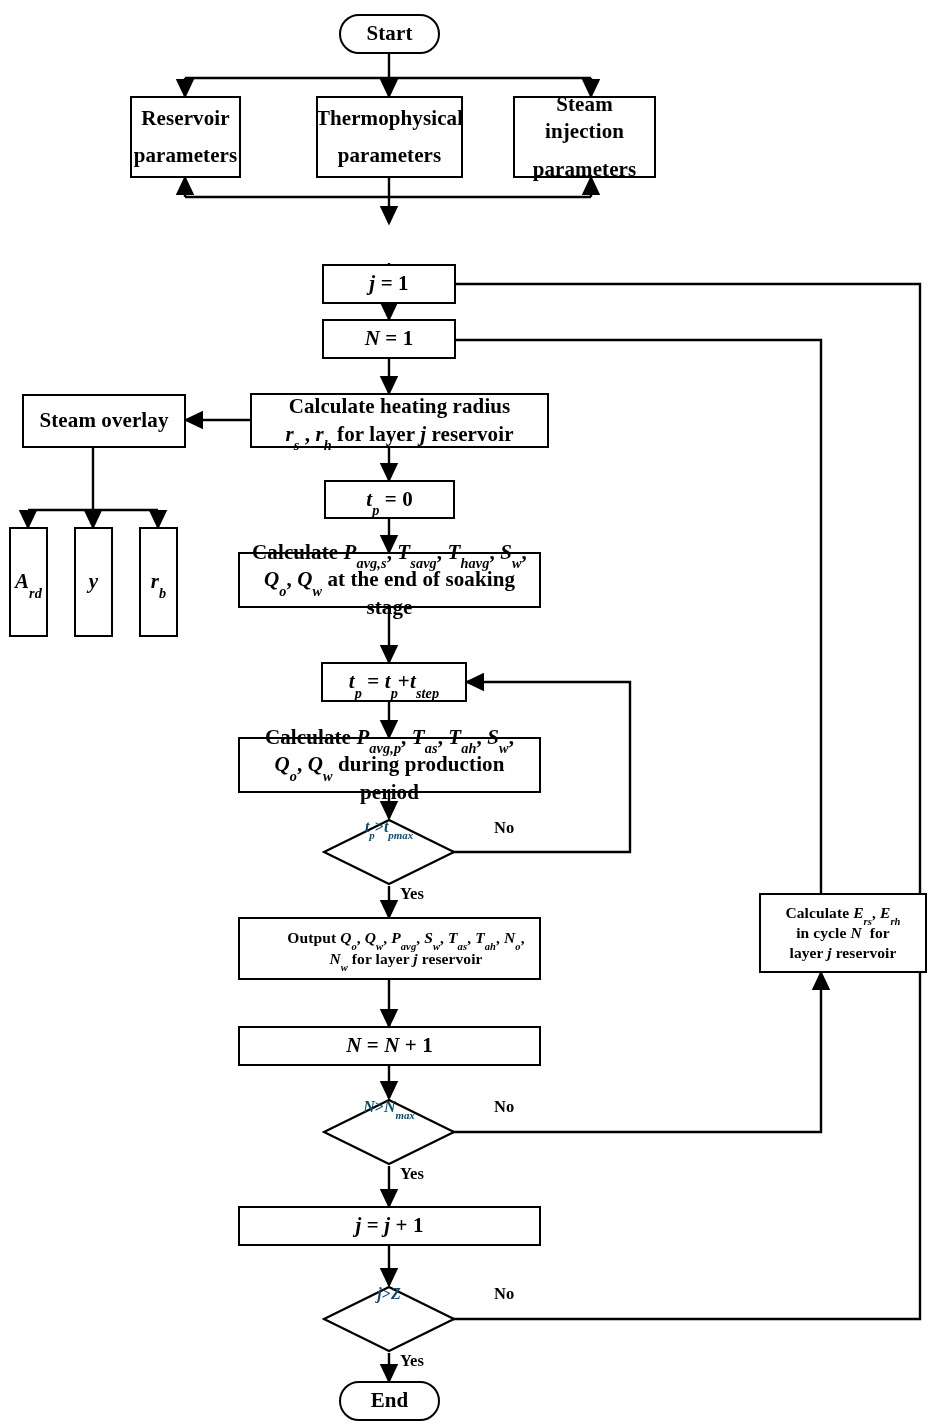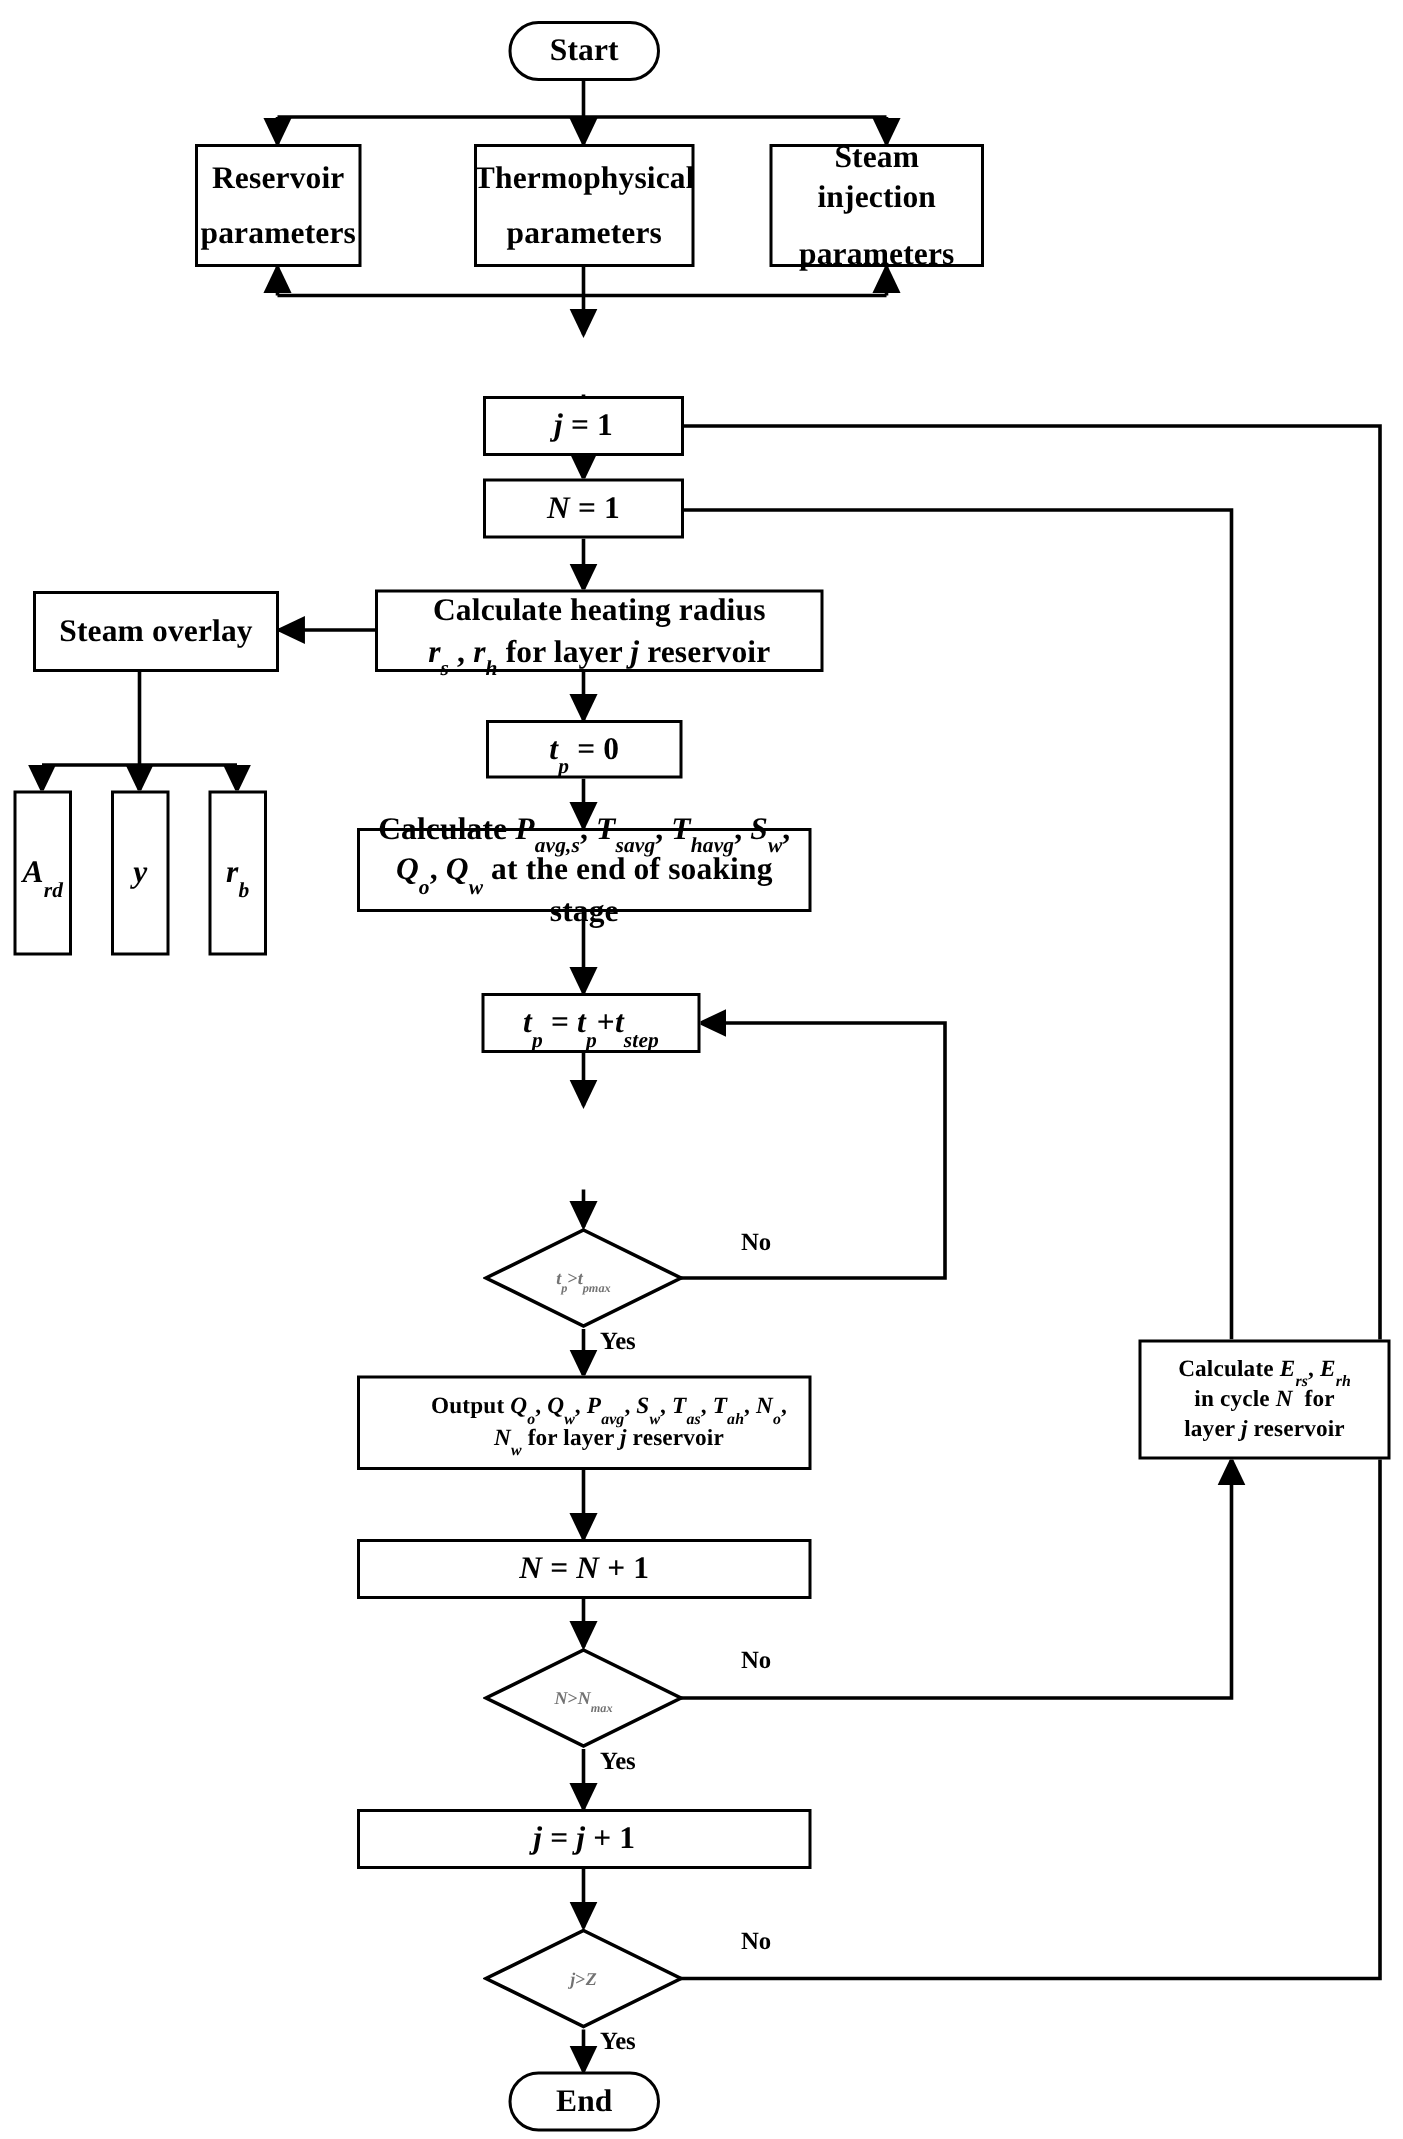--- a/index.html
+++ b/index.html
@@ -7,21 +7,21 @@
   body{font-family:"Liberation Serif","DejaVu Serif",serif;}
   #stage{position:relative;width:935px;height:1426px;background:#fff;overflow:hidden;}
   svg#wires{position:absolute;left:0;top:0;width:935px;height:1426px;}
   .node{position:absolute;box-sizing:border-box;display:flex;align-items:center;justify-content:center;
         text-align:center;background:#fff;border:2.2px solid #000;color:#000;font-weight:bold;}
   .term{border-radius:999px;border-width:2.4px;}
   .txt{line-height:1.30;font-size:21px;letter-spacing:.1px;padding:0 4px;}
   .txt.sm{font-size:15.5px;}
   .diamond{position:absolute;}
   .diamond .dlabel{position:absolute;left:0;top:0;width:100%;height:100%;
-        display:flex;align-items:center;justify-content:center;font-weight:bold;font-size:12px;color:#737373;}
+        display:flex;justify-content:center;font-weight:bold;font-size:16px;color:#0c4a6e;}
   .edgelab{position:absolute;font-weight:bold;font-size:16.5px;color:#000;}
   i.v{font-style:italic;}
   sub{font-size:.68em;line-height:0;position:relative;bottom:-.28em;font-style:italic;}
   .op{font-style:normal;}
 </style>
 </head>
 <body>
 
 <div id="stage">
 
@@ -142,20 +142,24 @@
 
   <div class="node" style="left:238px;top:552px;width:303px;height:56px;flex-direction:column;">
     <span class="txt">Calculate <i class="v">P<sub>avg,s</sub></i>, <i class="v">T<sub>savg</sub></i>, <i class="v">T<sub>havg</sub></i>, <i class="v">S<sub>w</sub></i>,</span>
     <span class="txt"><i class="v">Q<sub>o</sub></i>, <i class="v">Q<sub>w</sub></i> at the end of soaking stage</span>
   </div>
 
   <div class="node" style="left:321px;top:662px;width:146px;height:40px;">
     <span class="txt"><i class="v">t<sub>p</sub></i> <span class="op">=</span> <i class="v">t<sub>p</sub></i><span class="op">+</span><i class="v">t<sub>step</sub></i></span>
   </div>
 
+  <div class="node" style="left:238px;top:737px;width:303px;height:56px;flex-direction:column;">
+    <span class="txt">Calculate <i class="v">P<sub>avg,p</sub></i>, <i class="v">T<sub>as</sub></i>, <i class="v">T<sub>ah</sub></i>, <i class="v">S<sub>w</sub></i>,</span>
+    <span class="txt"><i class="v">Q<sub>o</sub></i>, <i class="v">Q<sub>w</sub></i> during production period</span>
+  </div>
 
   <div class="diamond" style="left:322px;top:818px;width:134px;height:68px;">
     <svg viewBox="0 0 134 68" width="134" height="68">
       <polygon points="67,2 132,34 67,66 2,34" fill="#fff" stroke="#000" stroke-width="2.4"></polygon>
     </svg>
     <span class="dlabel">
         <i class="v">t<sub>p</sub></i> 
         <span class="op">&gt;</span> 
         <i class="v">t<sub>pmax</sub></i>
       </span>

